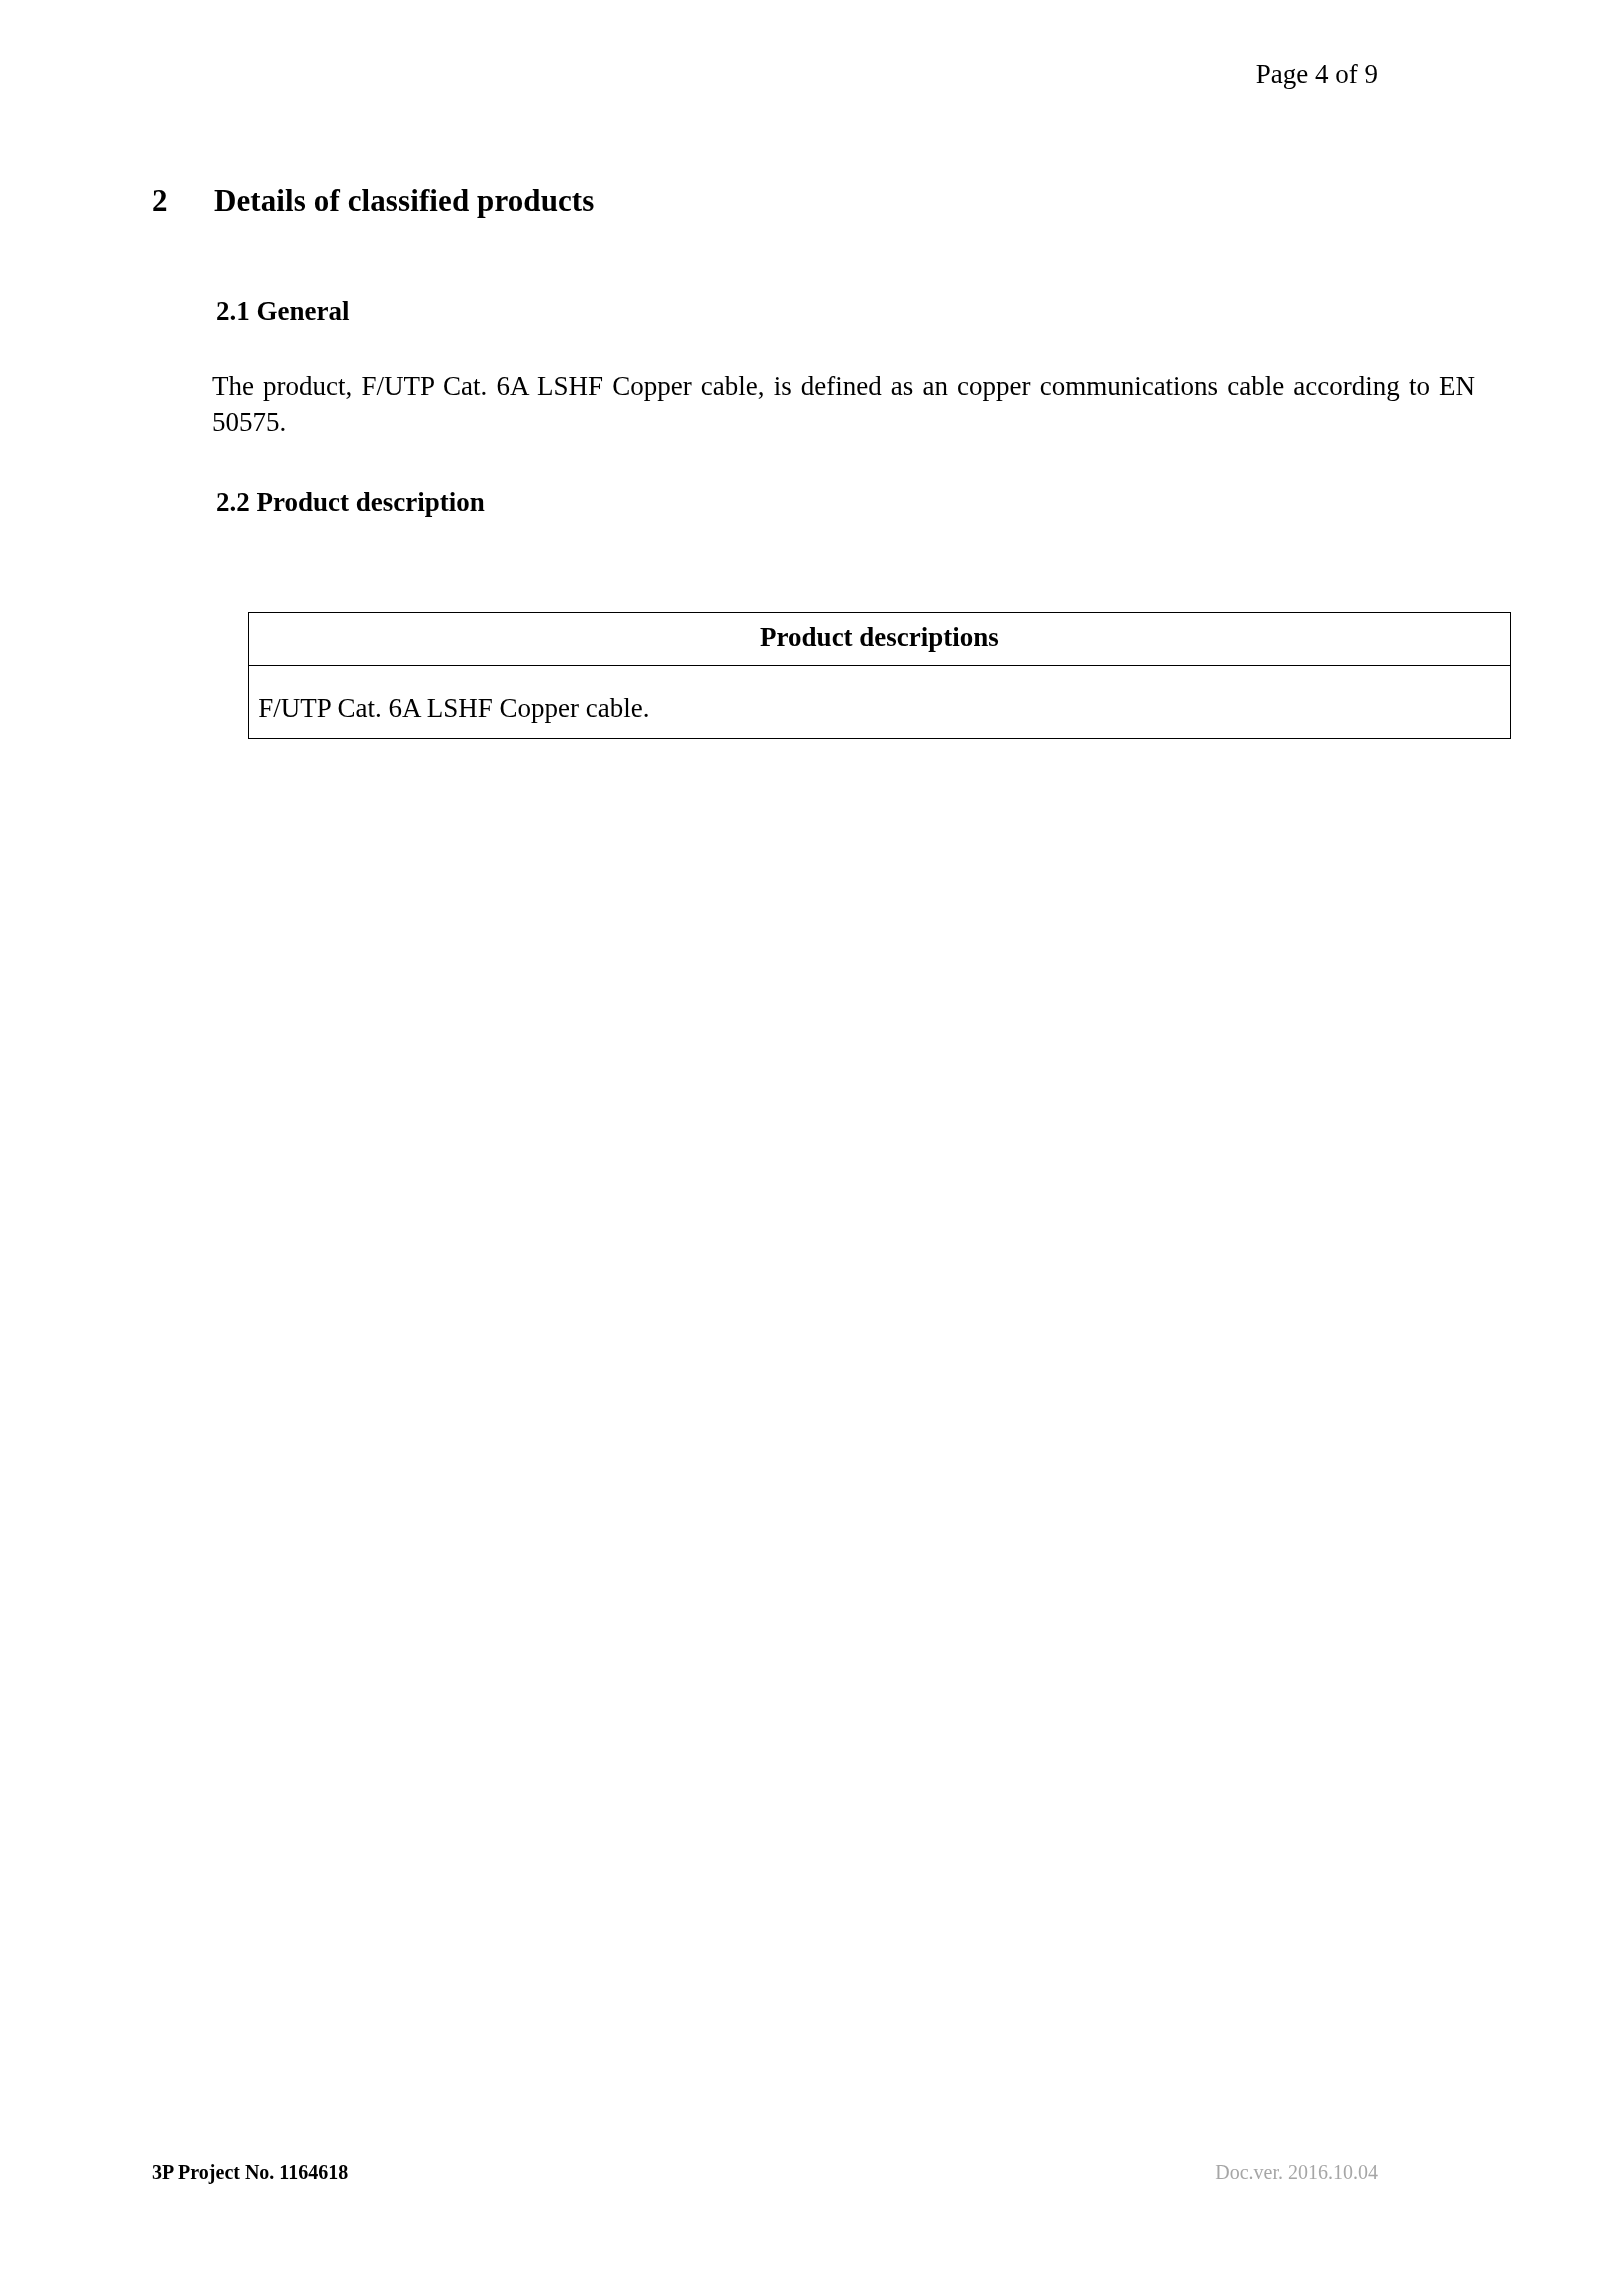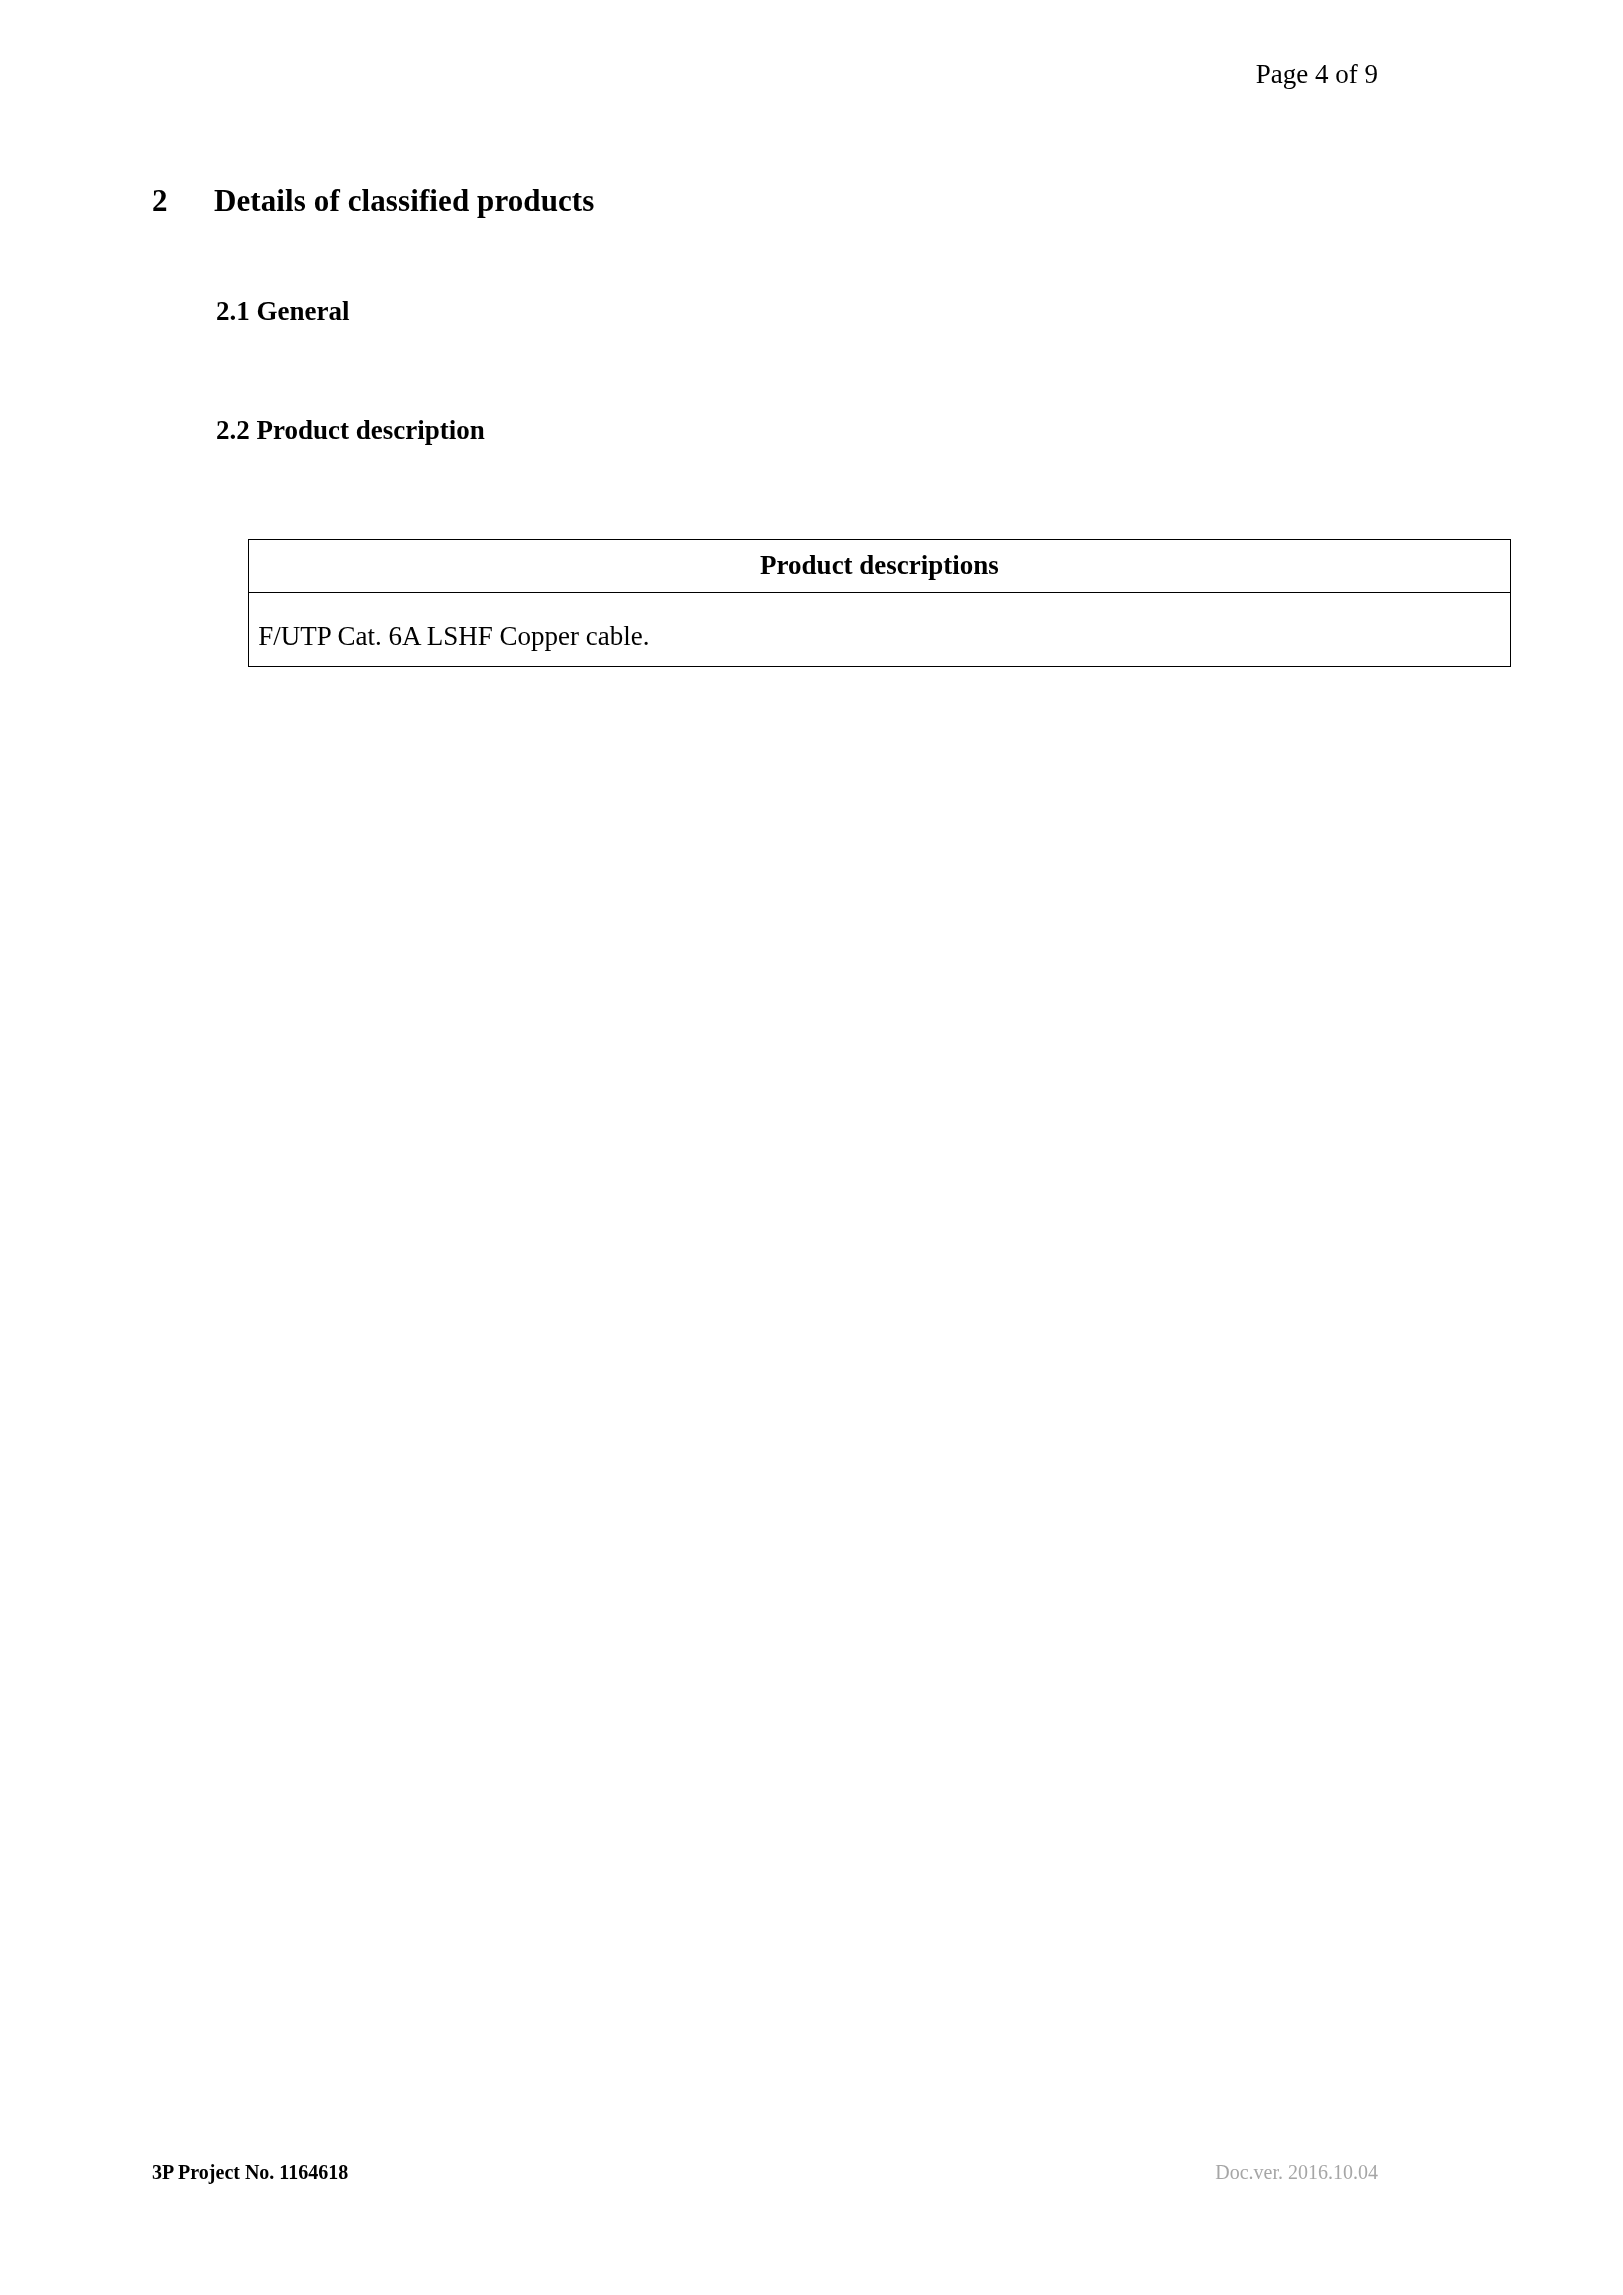--- a/index.html
+++ b/index.html
@@ -138,20 +138,21 @@
     <div class="section-heading">
       <span class="num">2</span>
       <span class="title">Details of classified products</span>
     </div>
 
     <div class="spacer-1"></div>
 
     <div class="subsection">
       <div class="sub-heading">2.1 General</div>
       <div class="spacer-2"></div>
+      <p class="para justify">The product, F/UTP Cat. 6A LSHF Copper cable, is defined as an copper communications cable according to EN 50575.</p>
 
       <div class="spacer-3"></div>
 
       <div class="sub-heading">2.2 Product description</div>
       <div class="spacer-4"></div>
 
       <div class="spacer-5"></div>
 
       <table class="product-table">
         <thead>

